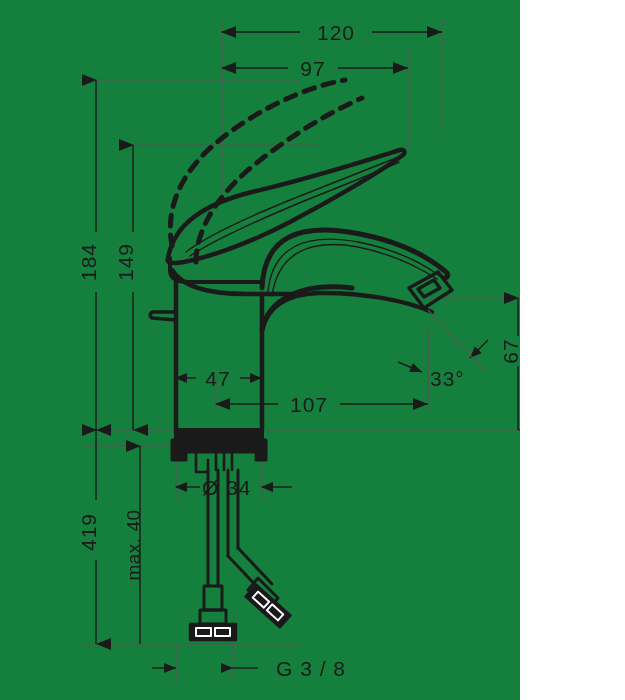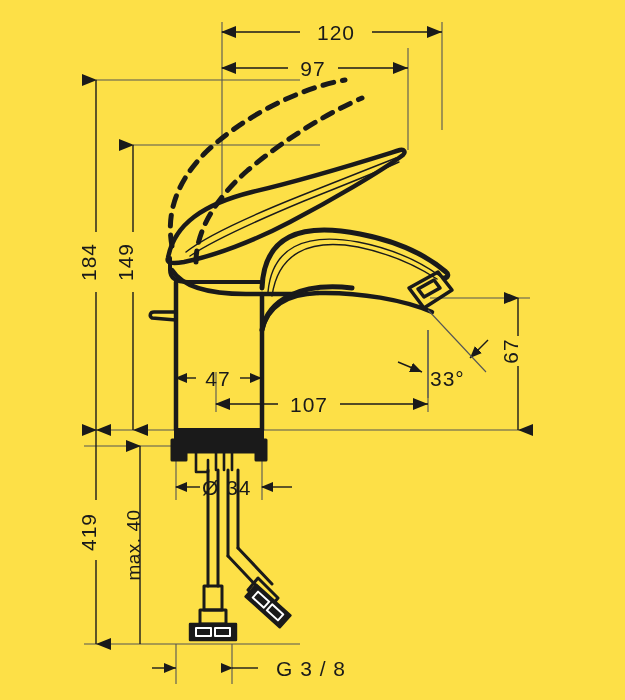--- a/index.html
+++ b/index.html
@@ -1,17 +1,17 @@
 <!DOCTYPE html>
 <html><head>
 <meta charset="utf-8">
 <style>
   html,body{margin:0;padding:0;background:#ffffff;}
   body{width:625px;height:700px;font-family:"Liberation Sans",sans-serif;}
-  #sheet{position:relative;width:625px;height:700px;overflow:hidden;background:#fde047;}
+  #sheet{position:relative;width:520px;height:700px;overflow:hidden;background:#15803d;}
   #sheet svg{position:absolute;left:0;top:0;}
   .dimtext{font-family:"Liberation Sans",sans-serif;font-size:21px;fill:#1a1a1a;letter-spacing:1px;}
   .dimtext-sm{font-family:"Liberation Sans",sans-serif;font-size:19px;fill:#1a1a1a;letter-spacing:0.5px;}
 </style>
 </head>
 <body>
 
 <div id="sheet">
 
   <svg width="625" height="700" viewBox="0 0 625 700">

